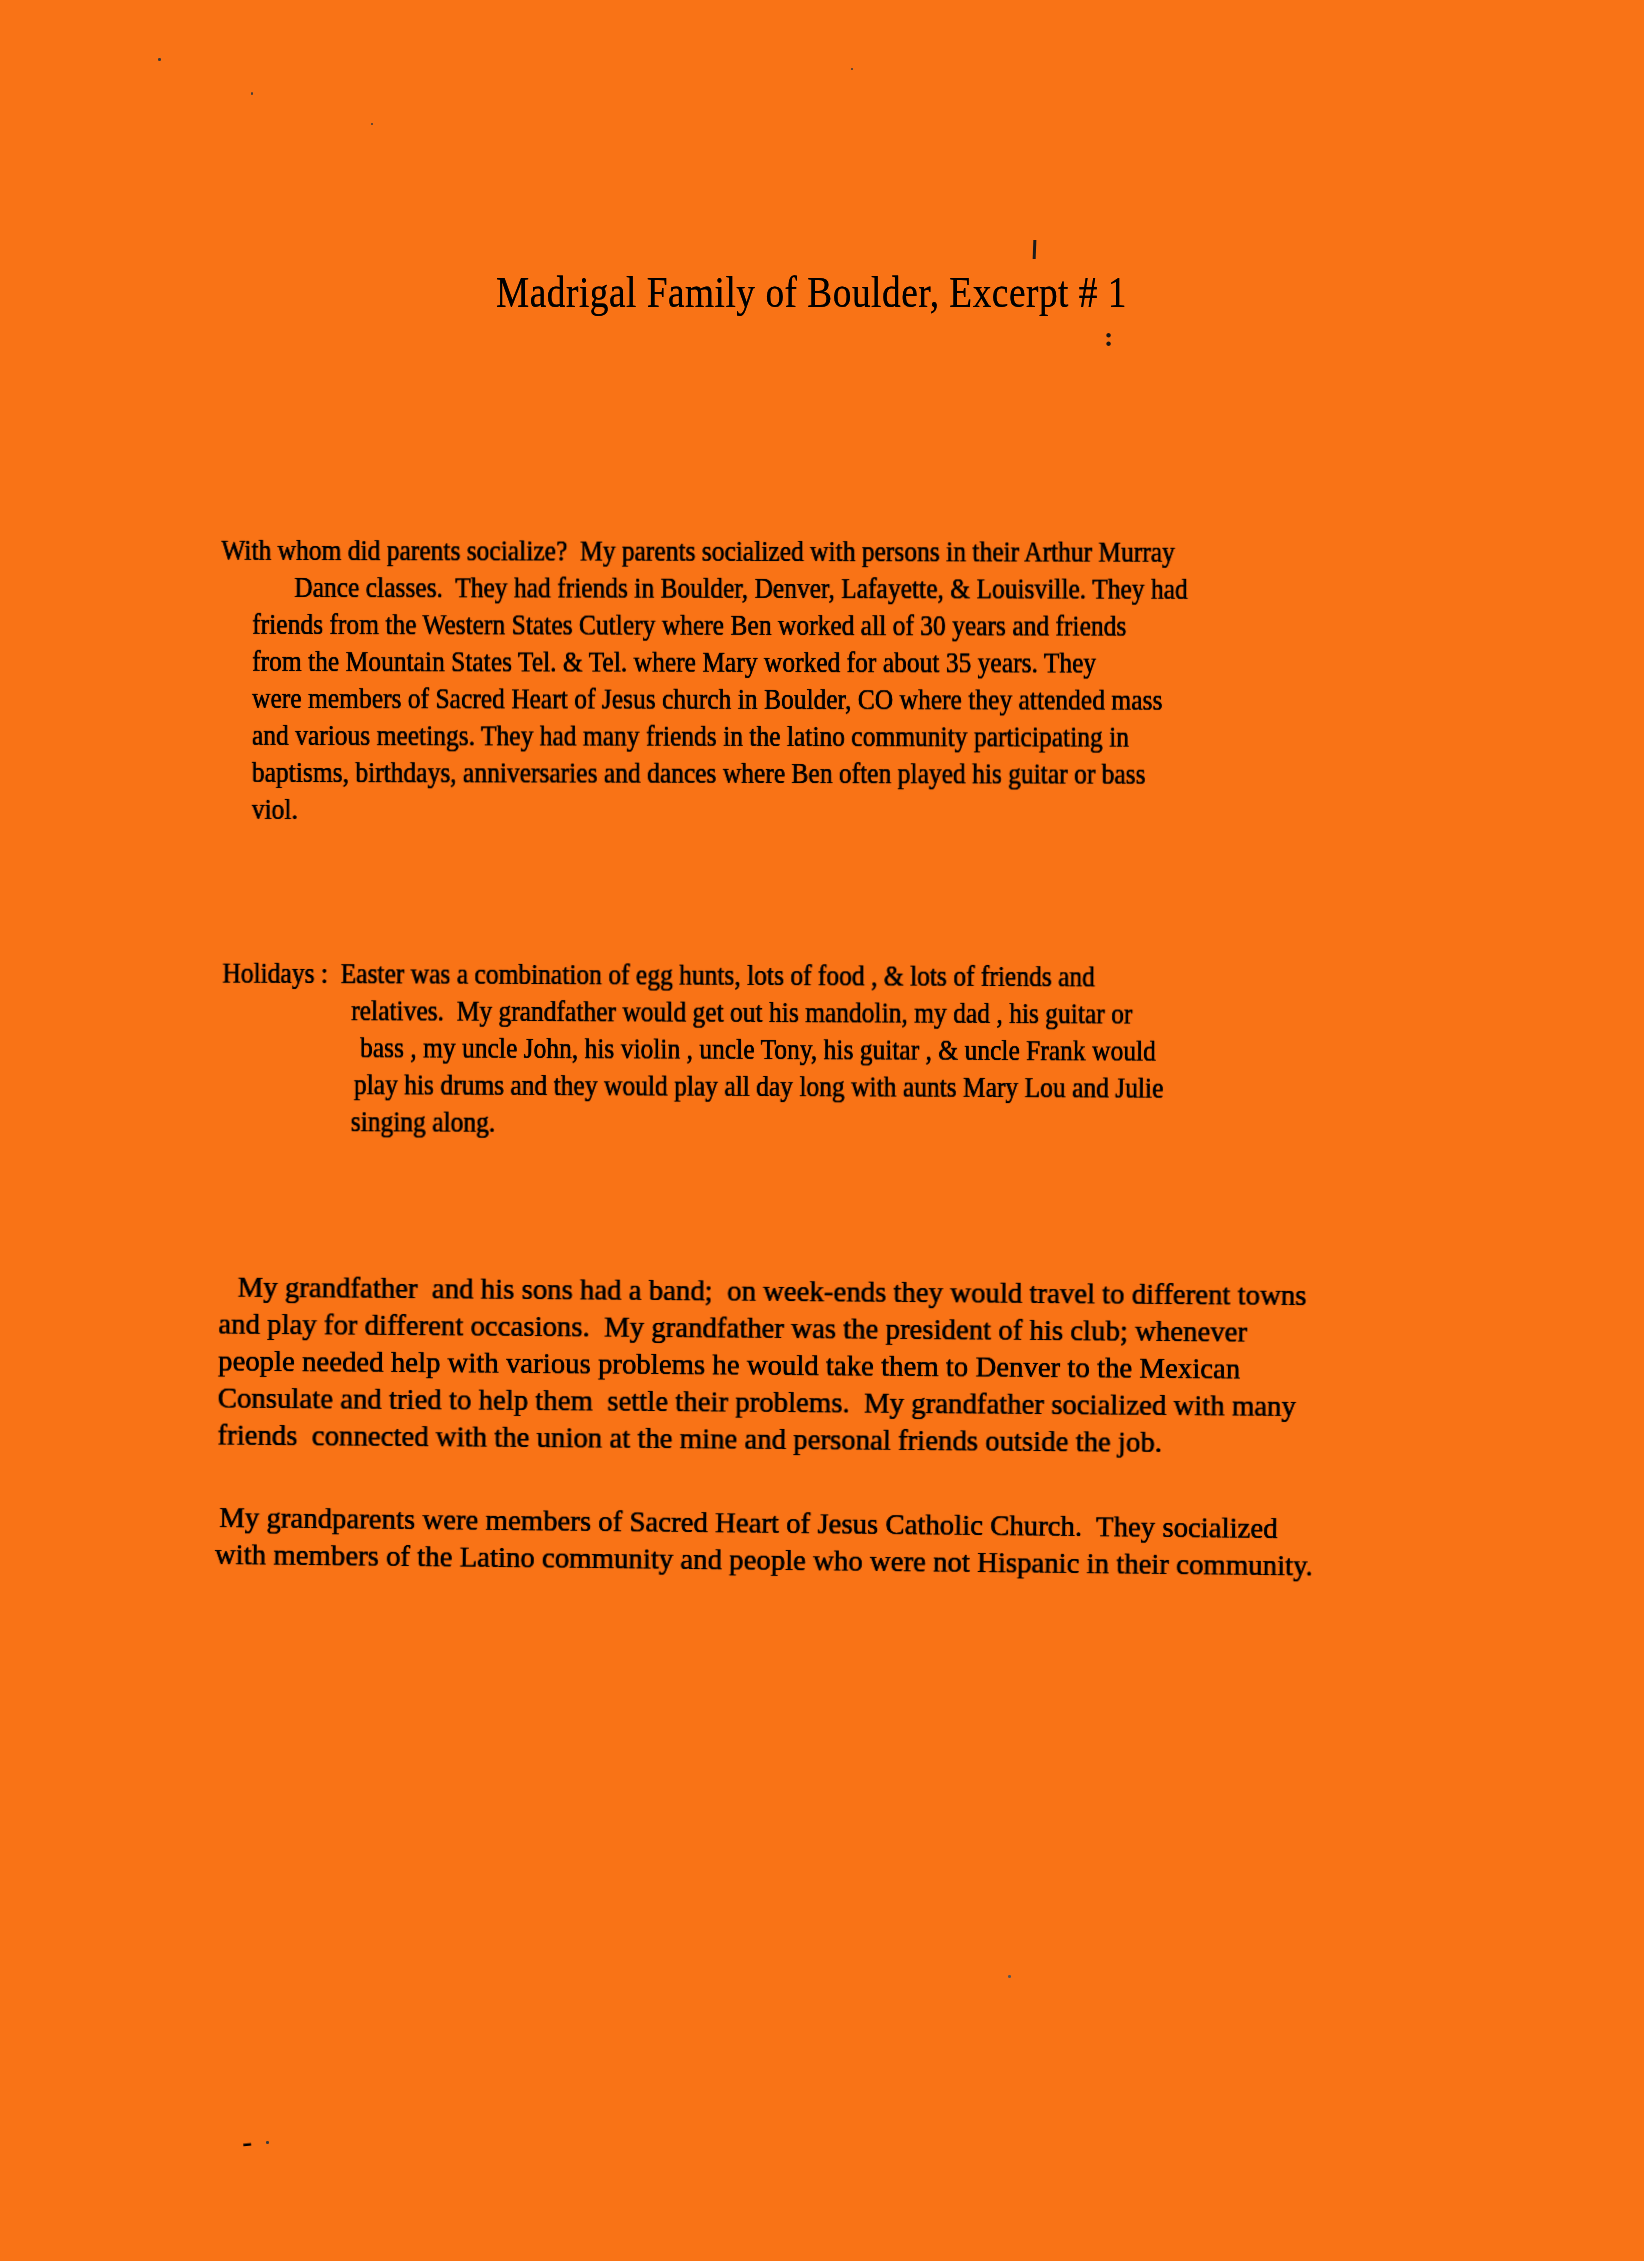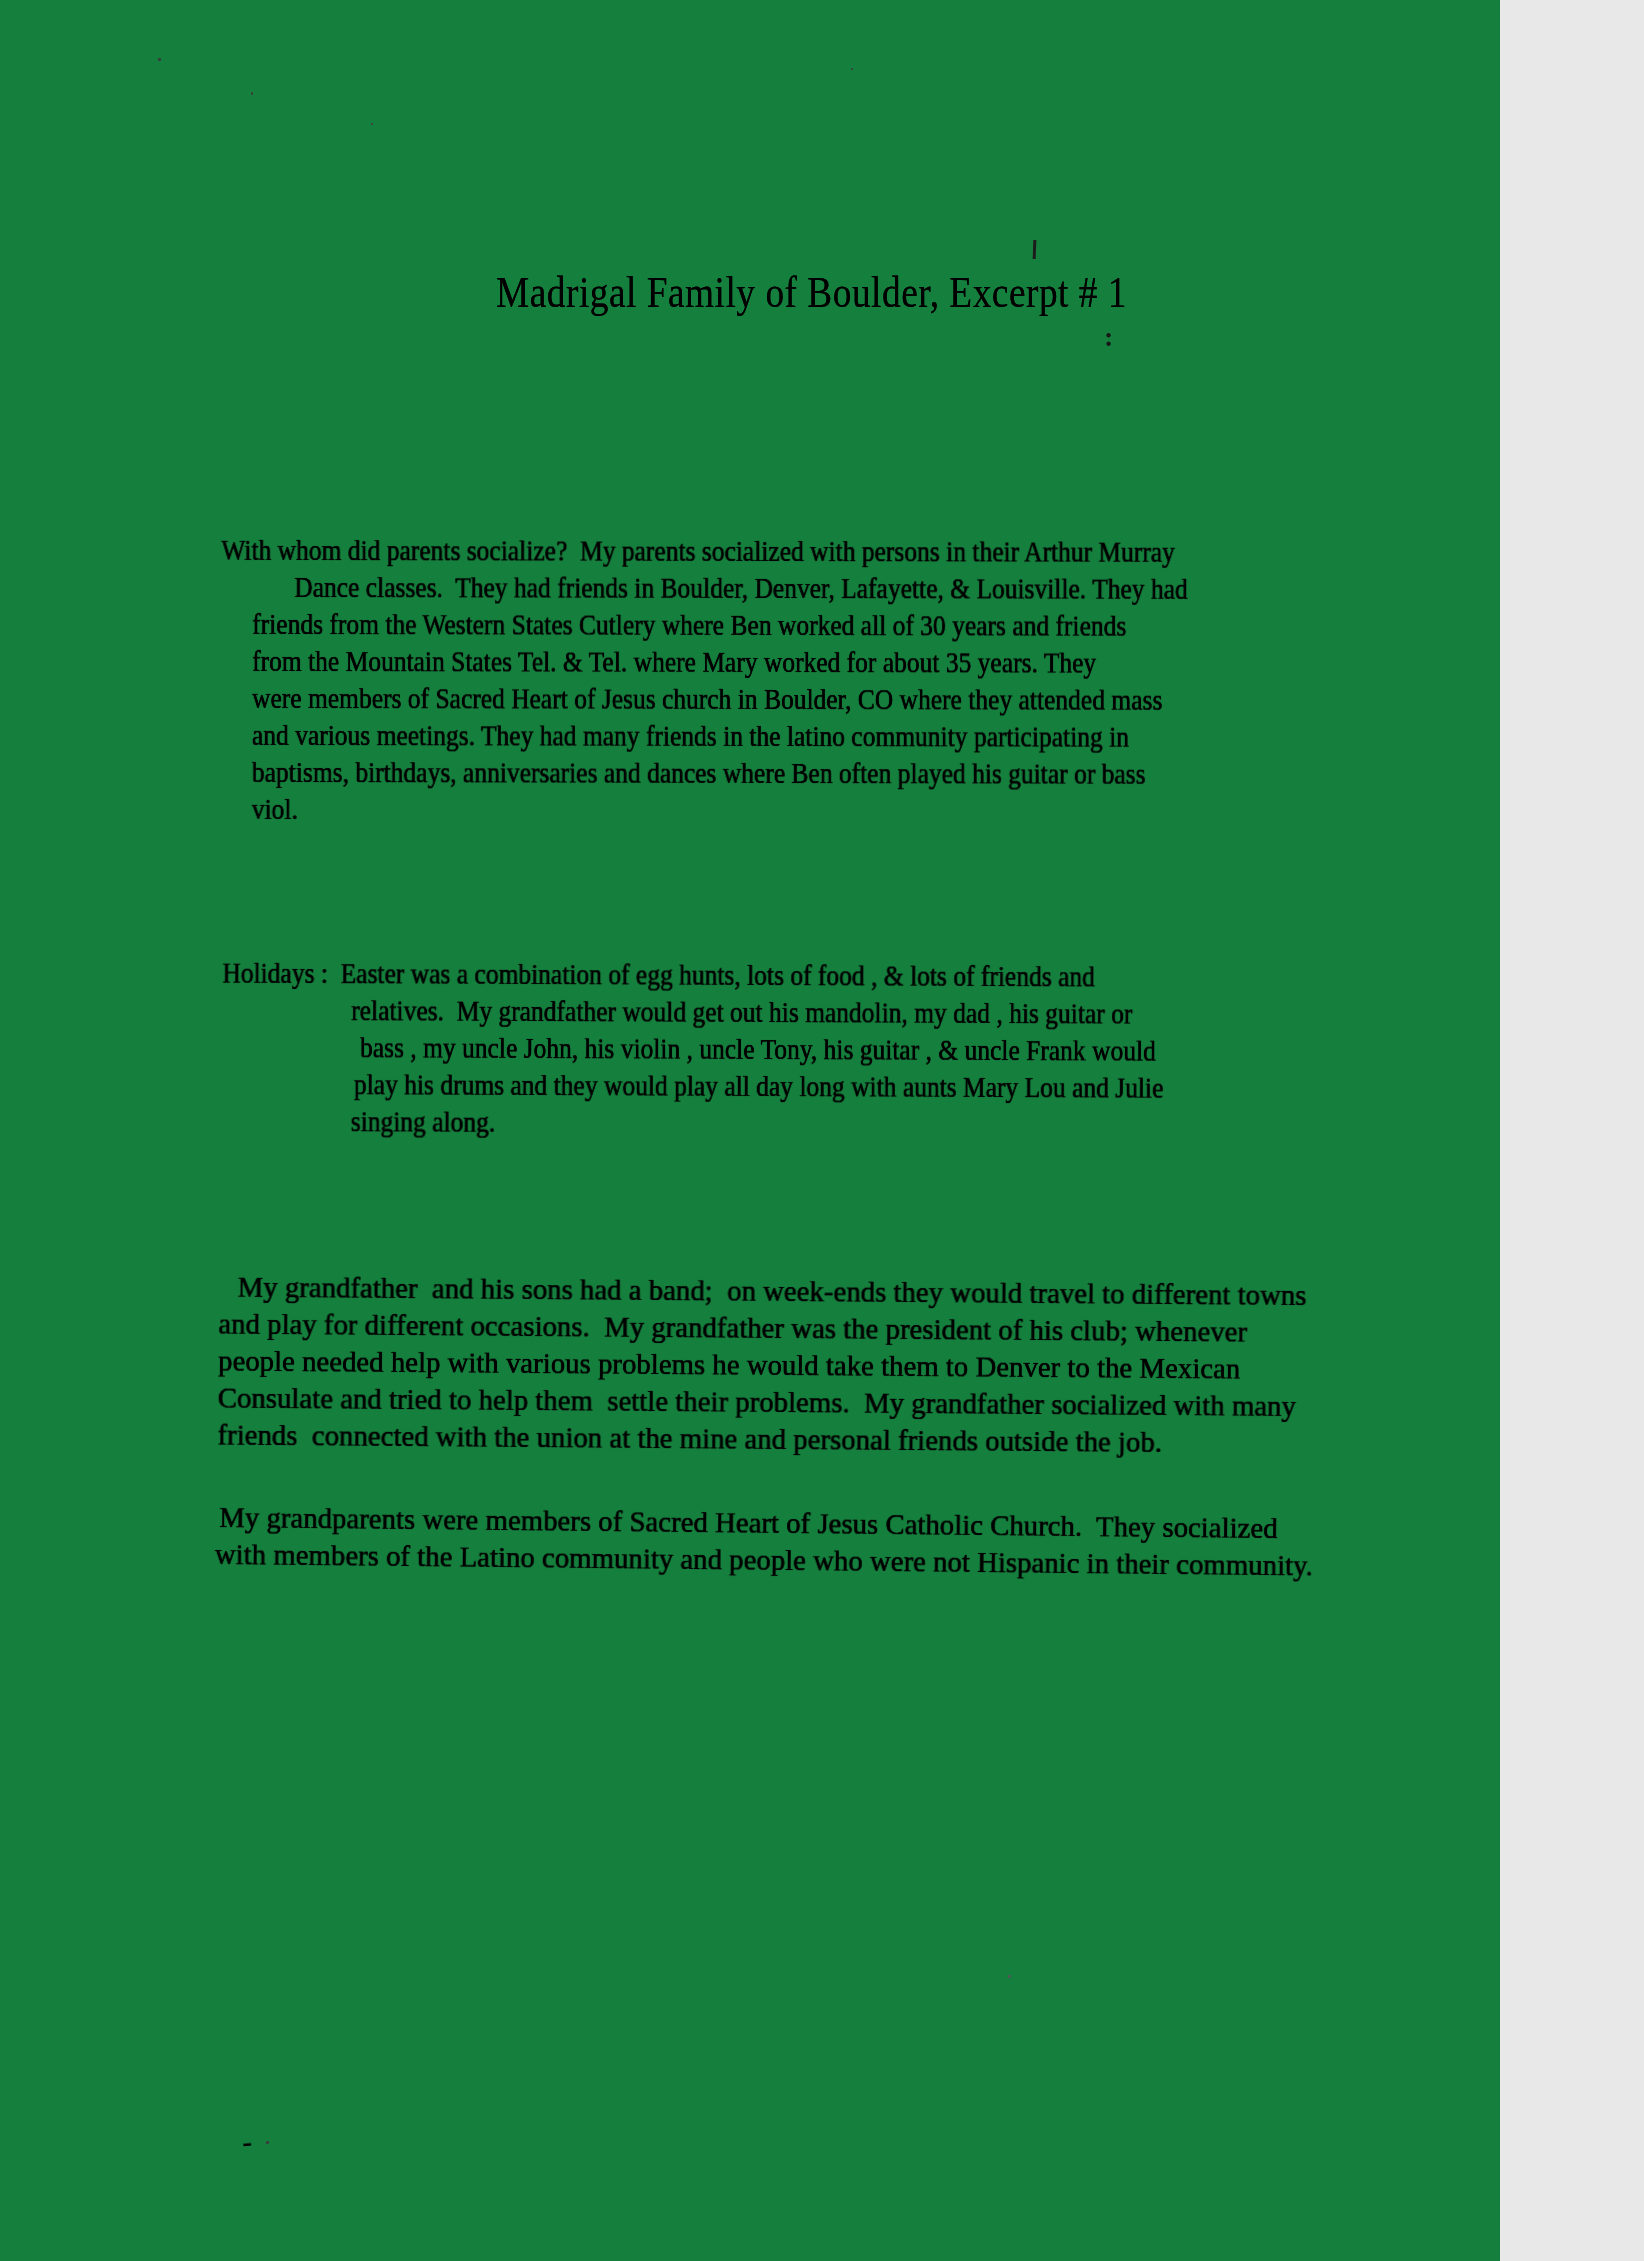--- a/index.html
+++ b/index.html
@@ -1,20 +1,20 @@
 <!DOCTYPE html>
 <html style="font-size:10.3px"><head>
 <meta charset="utf-8">
 <style>
   html, body { margin:0; padding:0; background:#e8e8e8; }
   .page {
     position: relative;
-    width: 1500px;
+    width: 1644px;
     height: 2261px;
-    background: #15803d;
+    background: #f97316;
     font-family: "Liberation Serif", "DejaVu Serif", serif;
     color: #060606;
     overflow: hidden;
   }
   
   .title {
     position: absolute;
     left: 496px;
     top: 270px;
     margin: 0;

